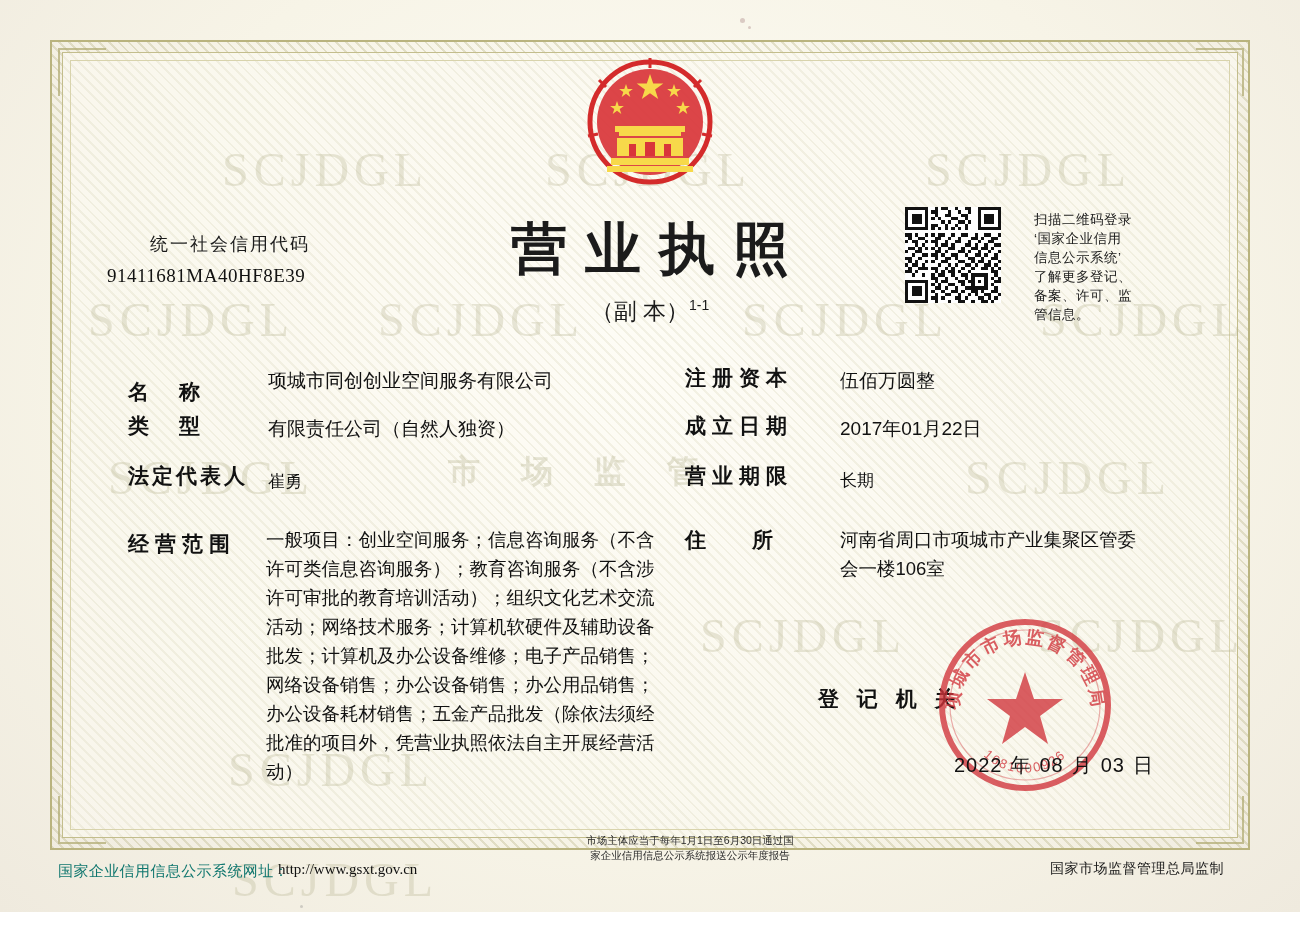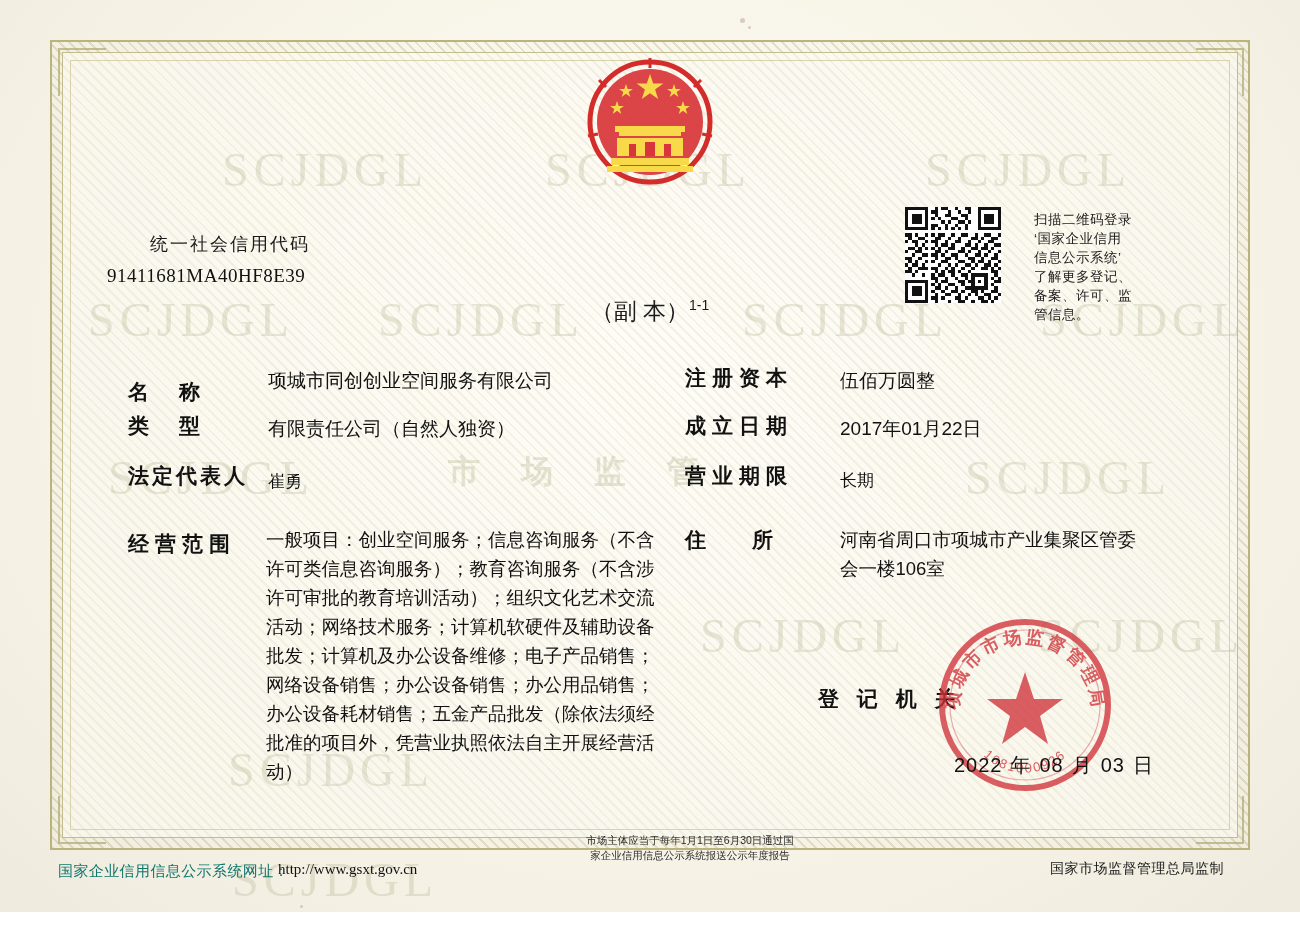--- a/index.html
+++ b/index.html
@@ -358,20 +358,21 @@
         <rect x="89" y="98" width="7" height="12"></rect>
       </g>
     </svg>
   </div>
 
   <div id="credit">
     <div class="label">统一社会信用代码</div>
     <div class="value">91411681MA40HF8E39</div>
   </div>
 
+  <div id="title">营业执照</div>
   <div id="subtitle">
     <span>（副 本）</span><span class="sup">1-1</span>
   </div>
 
   <div id="qr">
     <svg width="96" height="96" viewBox="0 0 29 29" shape-rendering="crispEdges" xmlns="http://www.w3.org/2000/svg" aria-hidden="true">
       <rect width="29" height="29" fill="#ffffff"></rect>
       <g fill="#111111">
 
         <rect x="0" y="0" width="7" height="1"></rect>

